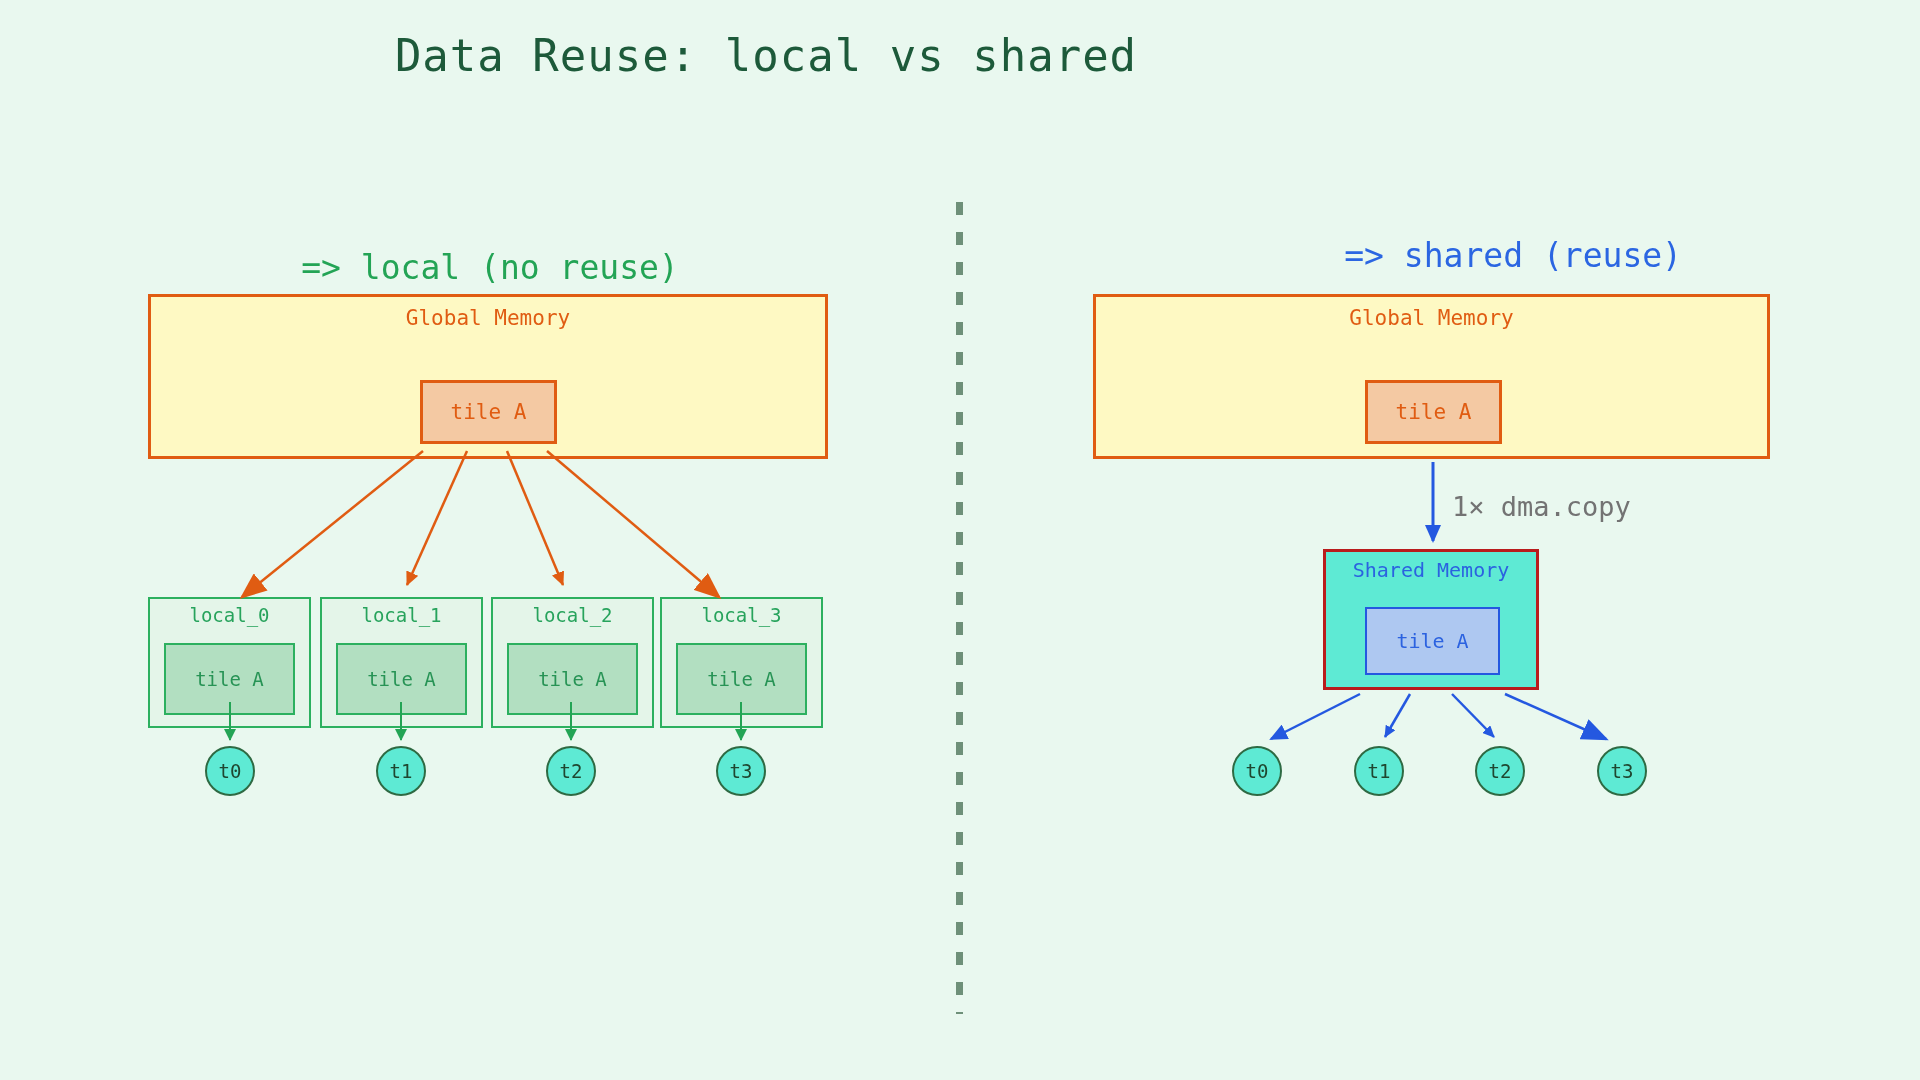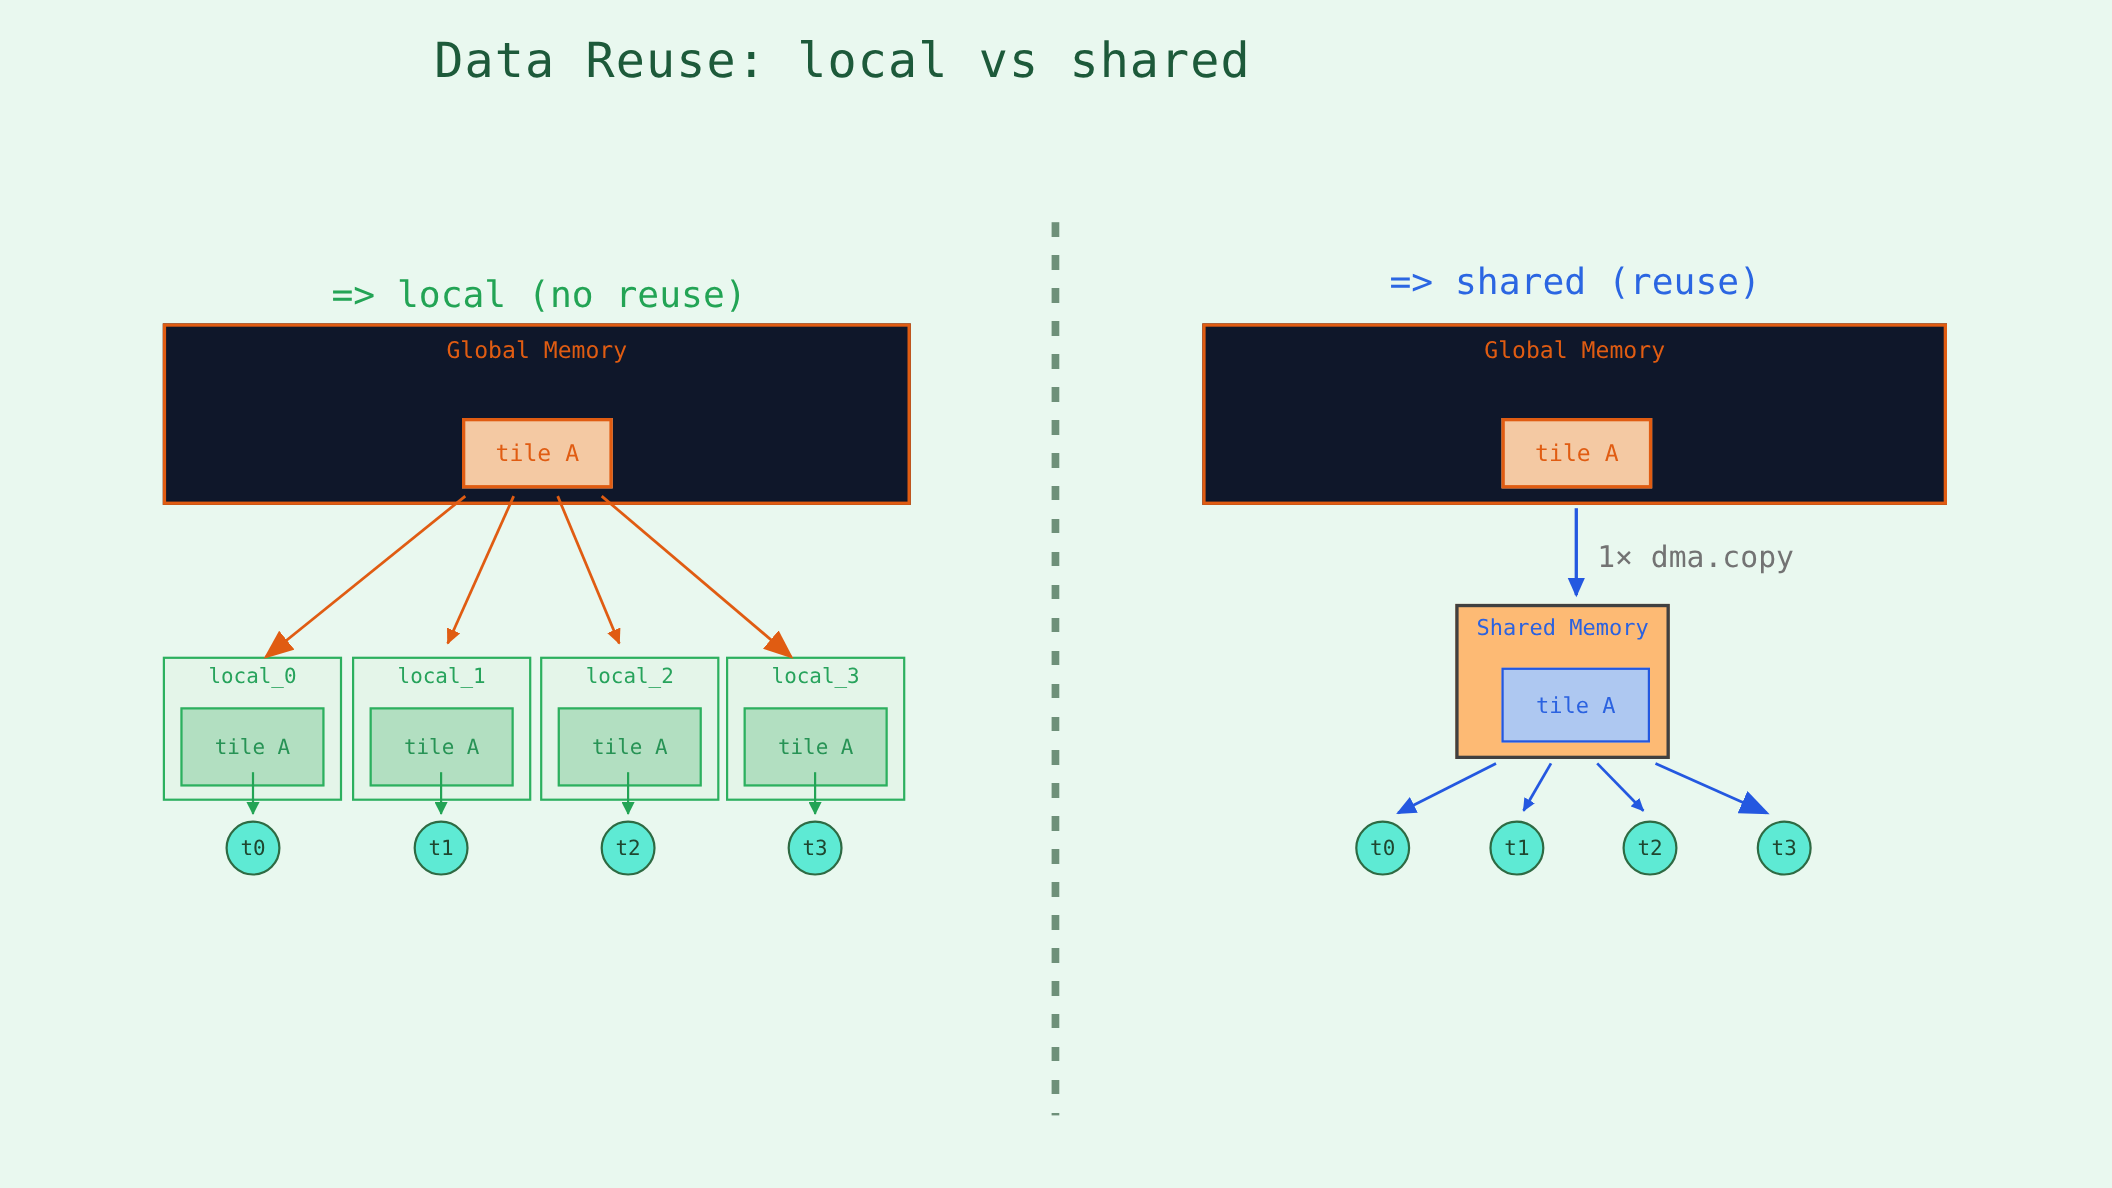--- a/index.html
+++ b/index.html
@@ -20,25 +20,25 @@
     font-size:44px;
     color:#1d5a3a;
     letter-spacing:1px;
   }
   .panel-heading{
     top:236px;width:500px;
     text-align:center;
     font-size:33px;
   }
   .heading-left{left:240px;color:#23a455;margin-top:12px;}
-  .heading-right{left:1182px;color:#2b66e2;}
+  .heading-right{left:1182px;color:#2b66e2;text-align:right;}
 
   .global-box{
     top:294px;height:165px;
-    background:#0f172a;
+    background:#fef9c3;
     border:3px solid #e05c12;
     box-sizing:border-box;
   }
   .global-left{left:148px;width:680px;}
   .global-right{left:1093px;width:677px;}
   .global-label{
     position:absolute;left:0;top:9px;width:100%;
     text-align:center;font-size:21px;color:#e05c12;
   }
   .tileA-orange{
@@ -65,23 +65,23 @@
   .tileA-green{
     position:absolute;left:14px;top:44px;width:131px;height:72px;
     background:#b2dfc1;
     border:2px solid #2cb05f;
     box-sizing:border-box;
     display:flex;align-items:center;justify-content:center;
     font-size:19px;color:#279355;
   }
 
   .shared-box{
-    left:1323px;top:549px;width:195px;height:141px;
-    background:#fdba74;
-    border:3px solid #404040;
+    left:1323px;top:549px;width:216px;height:141px;
+    background:#5eead4;
+    border:3px solid #b91c1c;
     box-sizing:border-box;
   }
   .shared-label{
     position:absolute;left:0;top:6px;width:100%;
     text-align:center;font-size:20px;color:#2b62e0;
   }
   .tileA-blue{
     position:absolute;left:39px;top:55px;width:135px;height:68px;
     background:#aec8f1;
     border:2px solid #2458e0;

